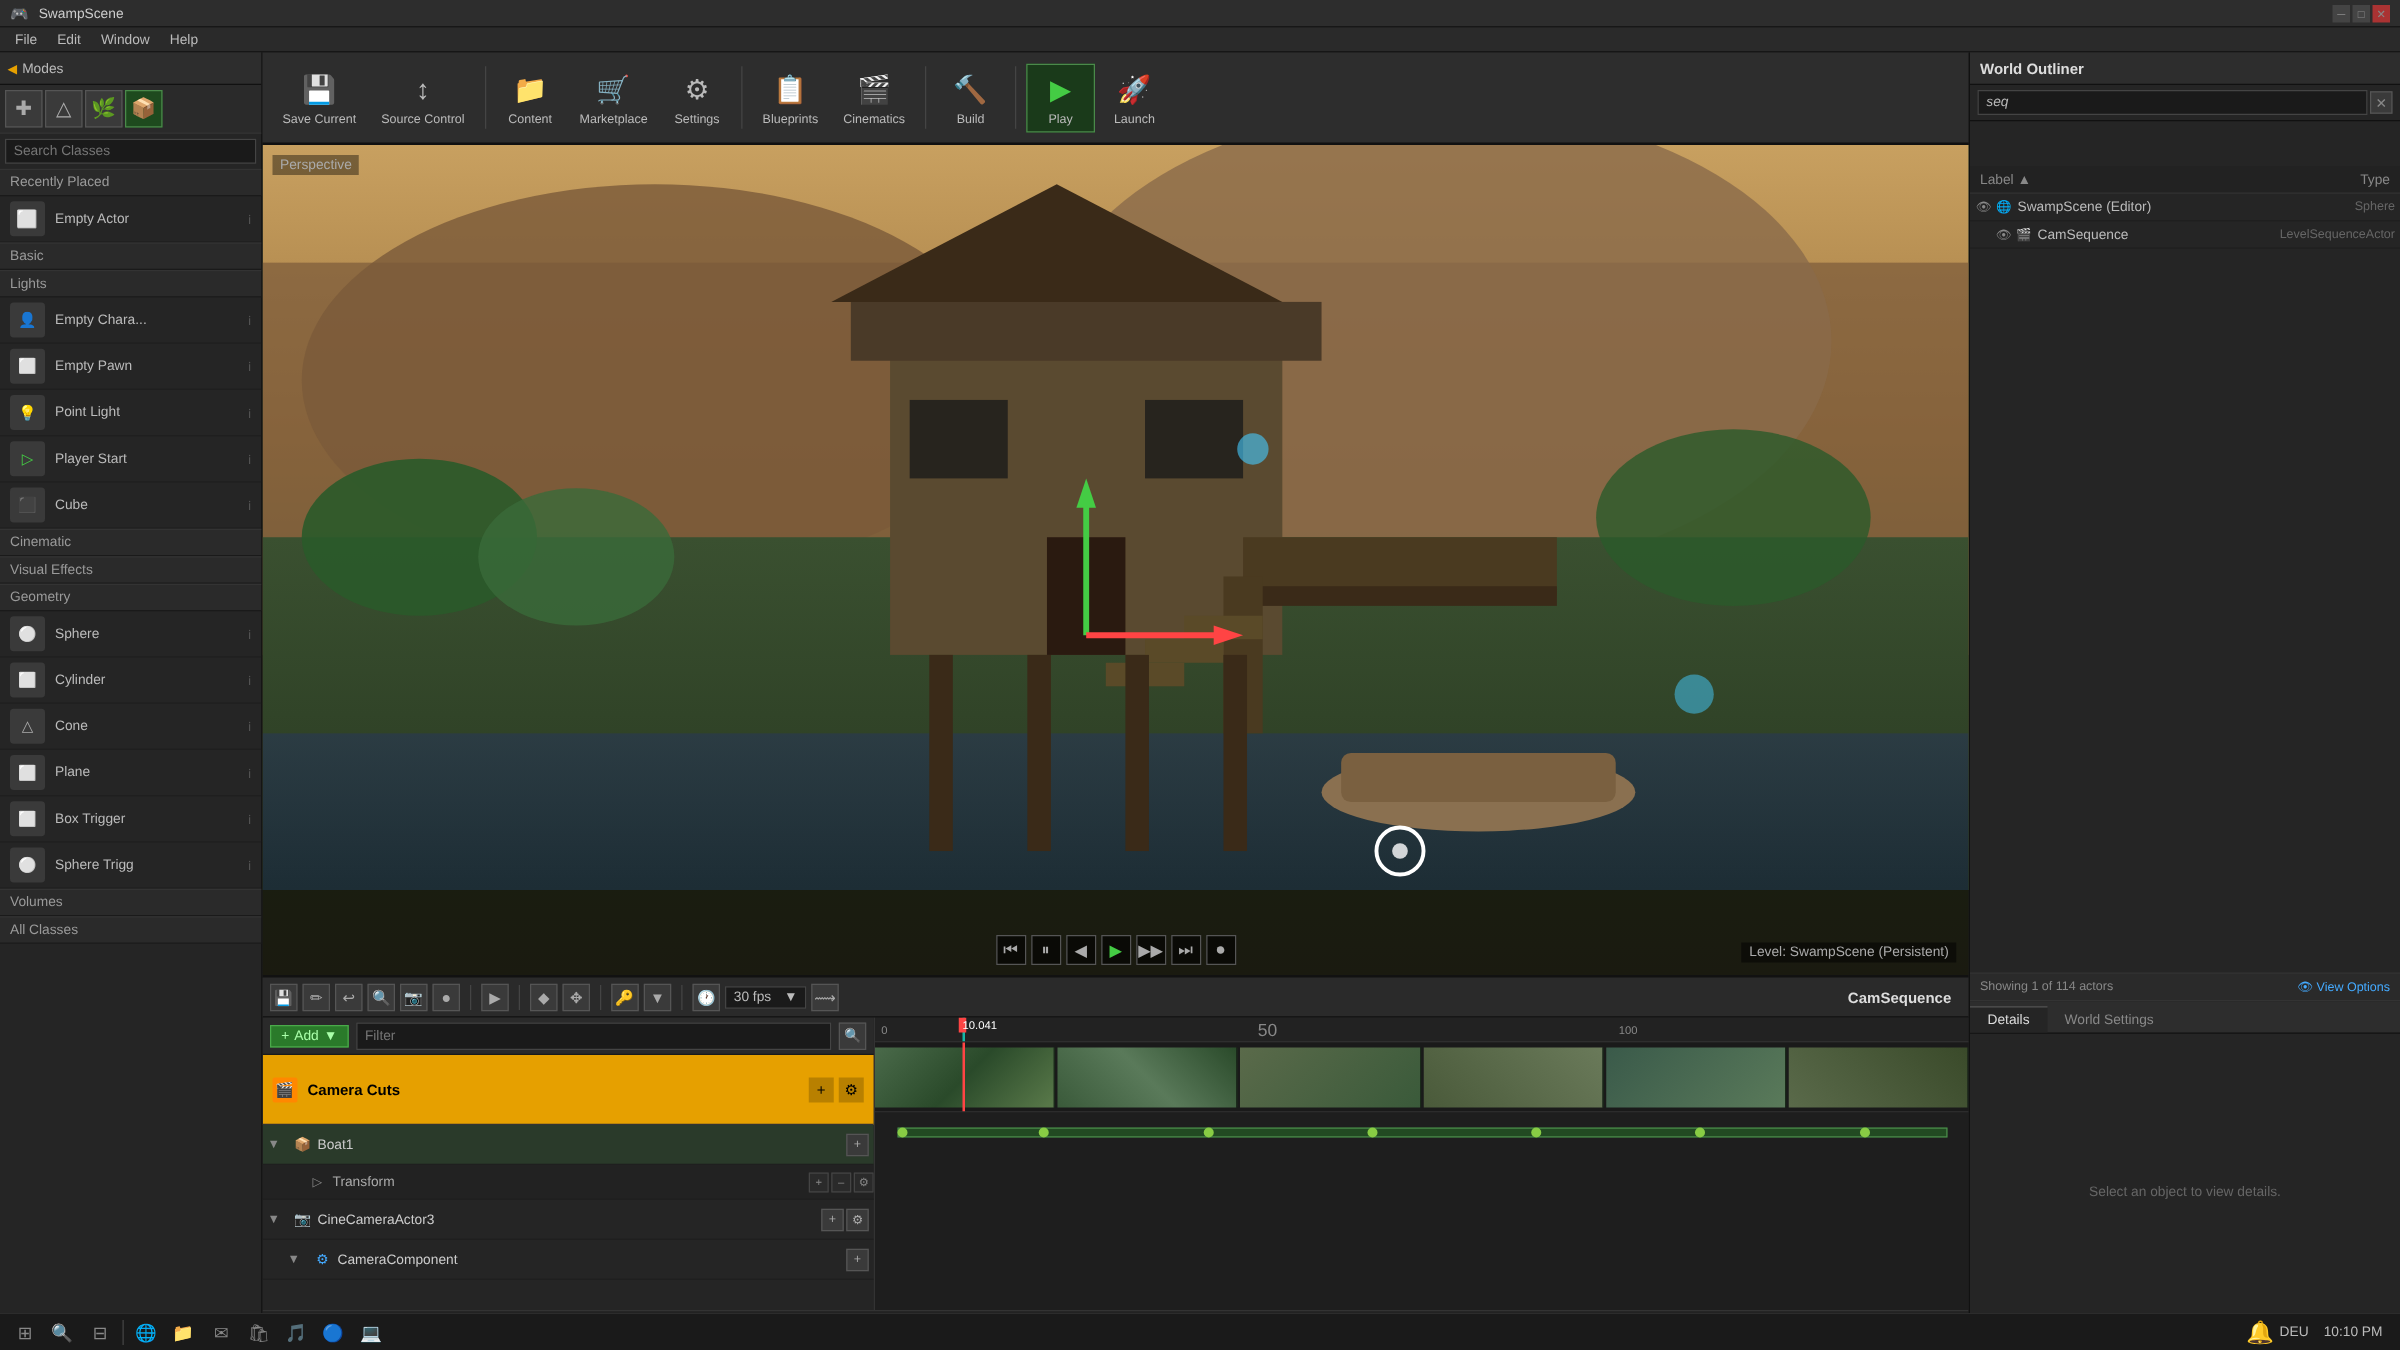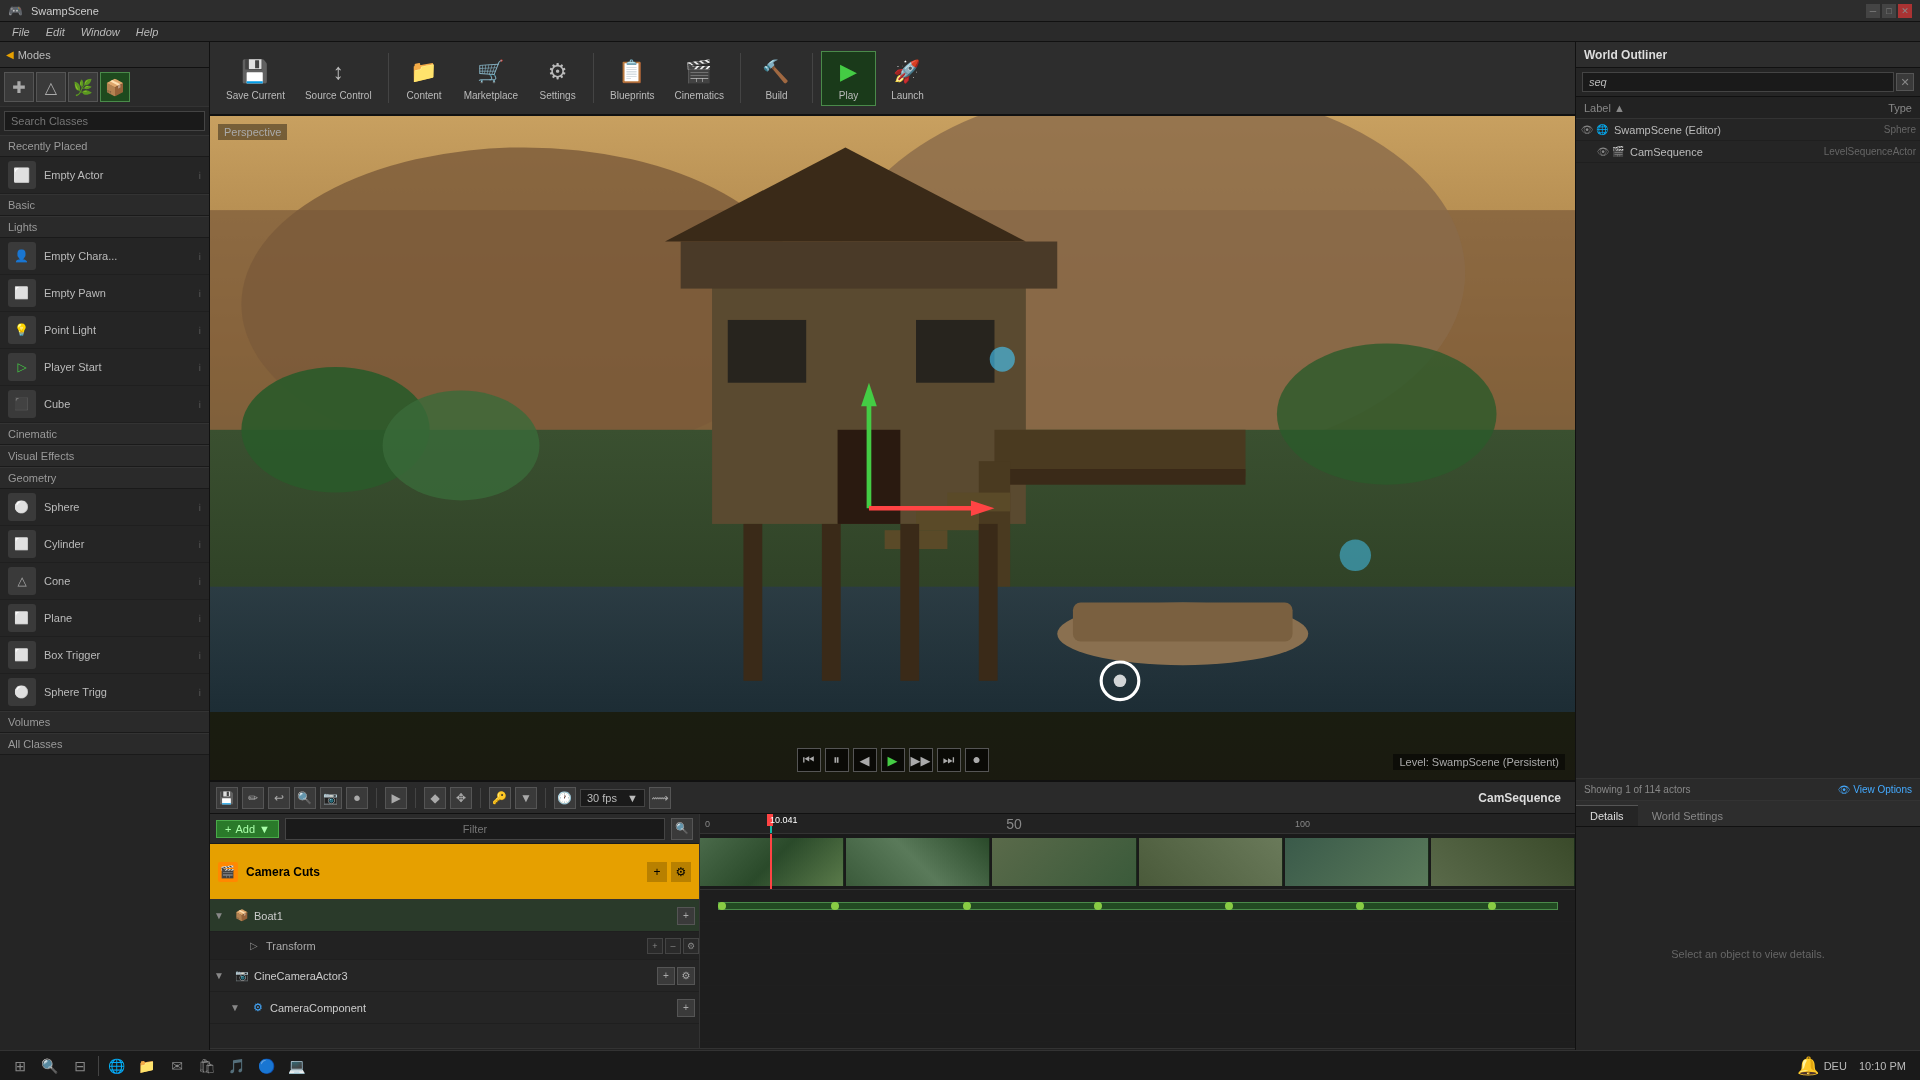--- a/index.html
+++ b/index.html
@@ -5,21 +5,21 @@
     * { margin: 0; padding: 0; box-sizing: border-box; }
     body { width: 1920px; height: 1080px; background: #1a1a1a; font-family: 'Segoe UI', Arial, sans-serif; font-size: 11px; color: #ccc; overflow: hidden; }
 
     
     #title-bar { height: 22px; background: #2d2d2d; display: flex; align-items: center; padding: 0 8px; border-bottom: 1px solid #111; }
     #title-bar .window-controls { margin-left: auto; display: flex; gap: 2px; }
     #title-bar .win-btn { width: 14px; height: 14px; border: none; cursor: pointer; font-size: 9px; display: flex; align-items: center; justify-content: center; color: #888; background: #444; }
 
     
     #menu-bar { height: 20px; background: #2a2a2a; display: flex; align-items: center; padding: 0 4px; border-bottom: 1px solid #111; }
-    .menu-item { padding: 2px 8px; color: #bbb; font-size: 11px; cursor: pointer; font-style: italic; }
+    .menu-item { padding: 2px 8px; color: #bbb; font-size: 11px; cursor: pointer; }
 
     
     #main-layout { display: flex; height: calc(1080px - 42px); }
 
     
     #left-panel { width: 210px; background: #252525; border-right: 1px solid #111; display: flex; flex-direction: column; flex-shrink: 0; }
     #modes-bar { height: 26px; background: #2d2d2d; display: flex; align-items: center; padding: 0 6px; border-bottom: 1px solid #111; }
     #modes-bar span { color: #bbb; font-size: 11px; }
     #search-classes { padding: 4px; }
     #search-classes input { width: 100%; background: #1a1a1a; border: 1px solid #444; color: #bbb; padding: 3px 6px; font-size: 11px; }
@@ -99,21 +99,21 @@
     .pb-btn { width: 22px; height: 22px; display: flex; align-items: center; justify-content: center; cursor: pointer; color: #aaa; font-size: 14px; }
 
     
     #right-panel { width: 345px; background: #252525; border-left: 1px solid #111; display: flex; flex-direction: column; flex-shrink: 0; }
     #outliner-header { height: 26px; background: #2d2d2d; display: flex; align-items: center; padding: 0 8px; border-bottom: 1px solid #111; }
     .outliner-title { color: #ddd; font-size: 12px; font-weight: bold; flex: 1; }
     .outliner-search { display: flex; align-items: center; padding: 4px 6px; border-bottom: 1px solid #111; }
     .outliner-search input { flex: 1; background: #1a1a1a; border: 1px solid #444; color: #bbb; padding: 2px 6px; font-size: 11px; height: 20px; font-style: italic; }
     .outliner-search .close-btn { width: 18px; height: 18px; background: #3a3a3a; border: 1px solid #555; display: flex; align-items: center; justify-content: center; cursor: pointer; color: #888; font-size: 11px; margin-left: 2px; }
 
-    #outliner-cols { height: 22px; background: #222; display: flex; align-items: center; border-bottom: 1px solid #333; }
+    #outliner-cols { height: 22px; background: #222; display: flex; align-items: center; border-bottom: 1px solid #333; margin-top: 36px; }
     .col-label { padding: 0 8px; color: #888; font-size: 11px; flex: 1; cursor: pointer; }
     .col-label.type { width: 120px; flex: 0; text-align: right; }
     #outliner-list { flex: 1; overflow-y: auto; }
     .outliner-item { display: flex; align-items: center; height: 22px; padding: 0 4px; border-bottom: 1px solid #1f1f1f; cursor: pointer; }
     .oi-icons { display: flex; gap: 2px; margin-right: 4px; }
     .oi-icon { width: 14px; height: 14px; display: flex; align-items: center; justify-content: center; font-size: 10px; color: #888; }
     .oi-label { flex: 1; font-size: 11px; color: #bbb; }
     .oi-type { font-size: 10px; color: #666; width: 130px; text-align: right; overflow: hidden; text-overflow: ellipsis; white-space: nowrap; }
 
     #outliner-status { height: 22px; background: #2a2a2a; display: flex; align-items: center; padding: 0 8px; border-top: 1px solid #333; justify-content: space-between; }
@@ -142,21 +142,21 @@
     #scene-canvas { position: absolute; inset: 0; }
 
     
     ::-webkit-scrollbar { width: 8px; height: 8px; }
     ::-webkit-scrollbar-track { background: #1a1a1a; }
     ::-webkit-scrollbar-thumb { background: #444; border-radius: 2px; }
 
     
     #seq-add-filter { height: 30px; background: #2a2a2a; display: flex; align-items: center; padding: 0 6px; gap: 6px; border-bottom: 1px solid #1a1a1a; }
     .add-btn-green { background: #2a7a2a; color: #aaffaa; border: 1px solid #4aaa4a; padding: 2px 8px; font-size: 11px; cursor: pointer; display: flex; align-items: center; gap: 4px; }
-    .filter-input { flex: 1; background: #1a1a1a; border: 1px solid #444; color: #bbb; padding: 2px 6px; font-size: 11px; height: 22px; text-align: center; }
+    .filter-input { flex: 1; background: #1a1a1a; border: 1px solid #444; color: #bbb; padding: 2px 6px; font-size: 11px; height: 22px; }
     .filter-search-btn { width: 22px; height: 22px; background: #3a3a3a; border: 1px solid #555; display: flex; align-items: center; justify-content: center; cursor: pointer; color: #888; }
   </style>
 </head>
 <body>
 
 <div id="title-bar">
   <span style="font-size:12px; margin-right:8px;">🎮</span>
   <span>SwampScene</span>
   <div class="window-controls">
     <button class="win-btn">─</button>

